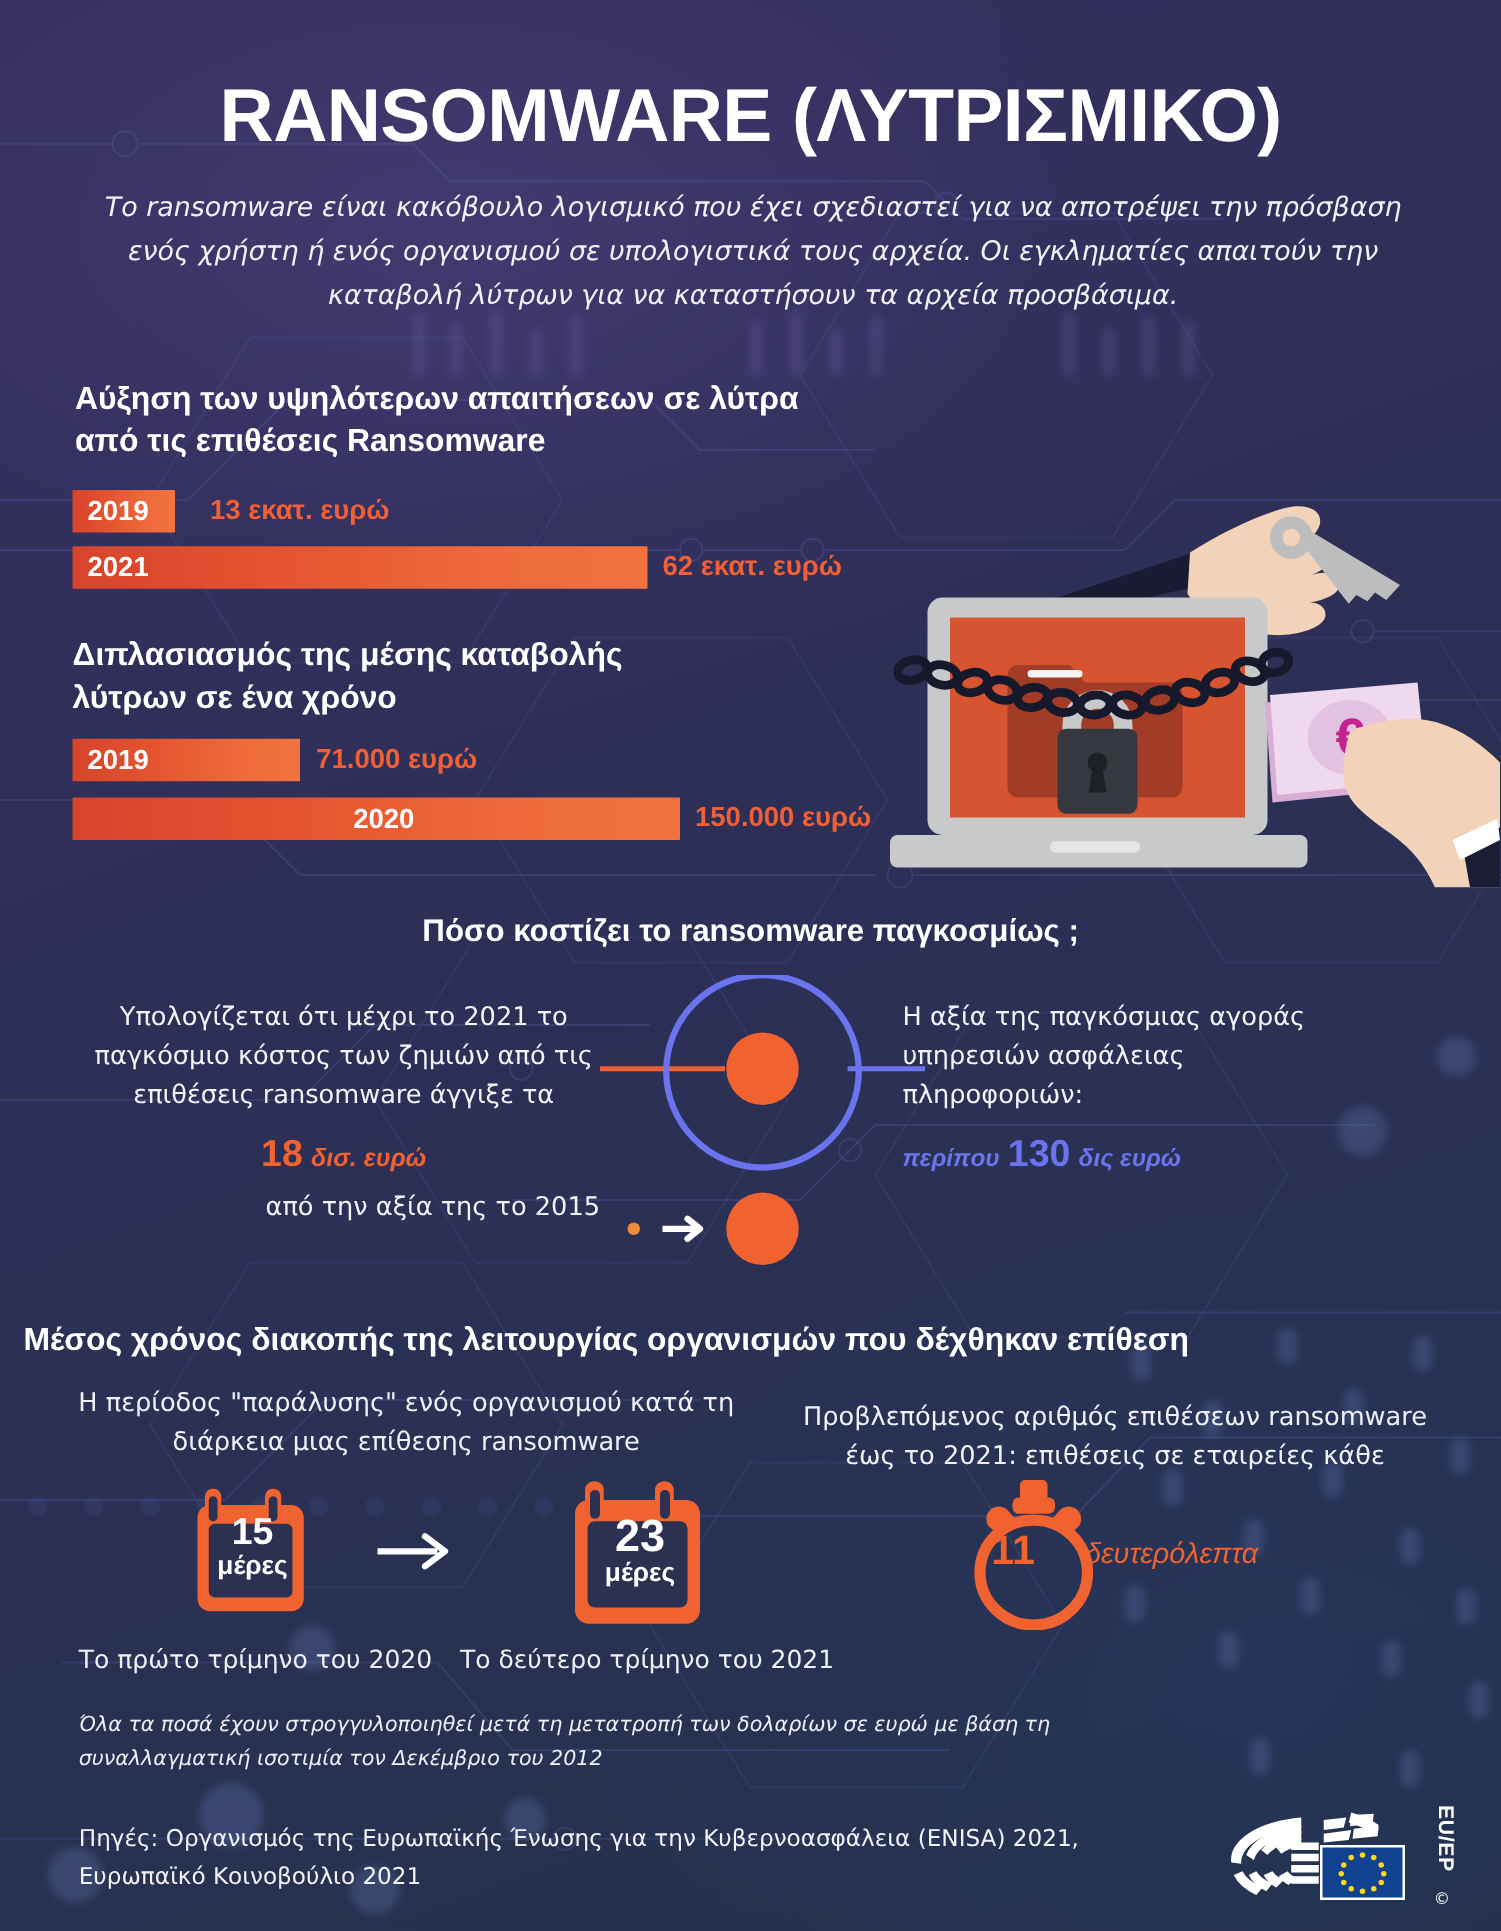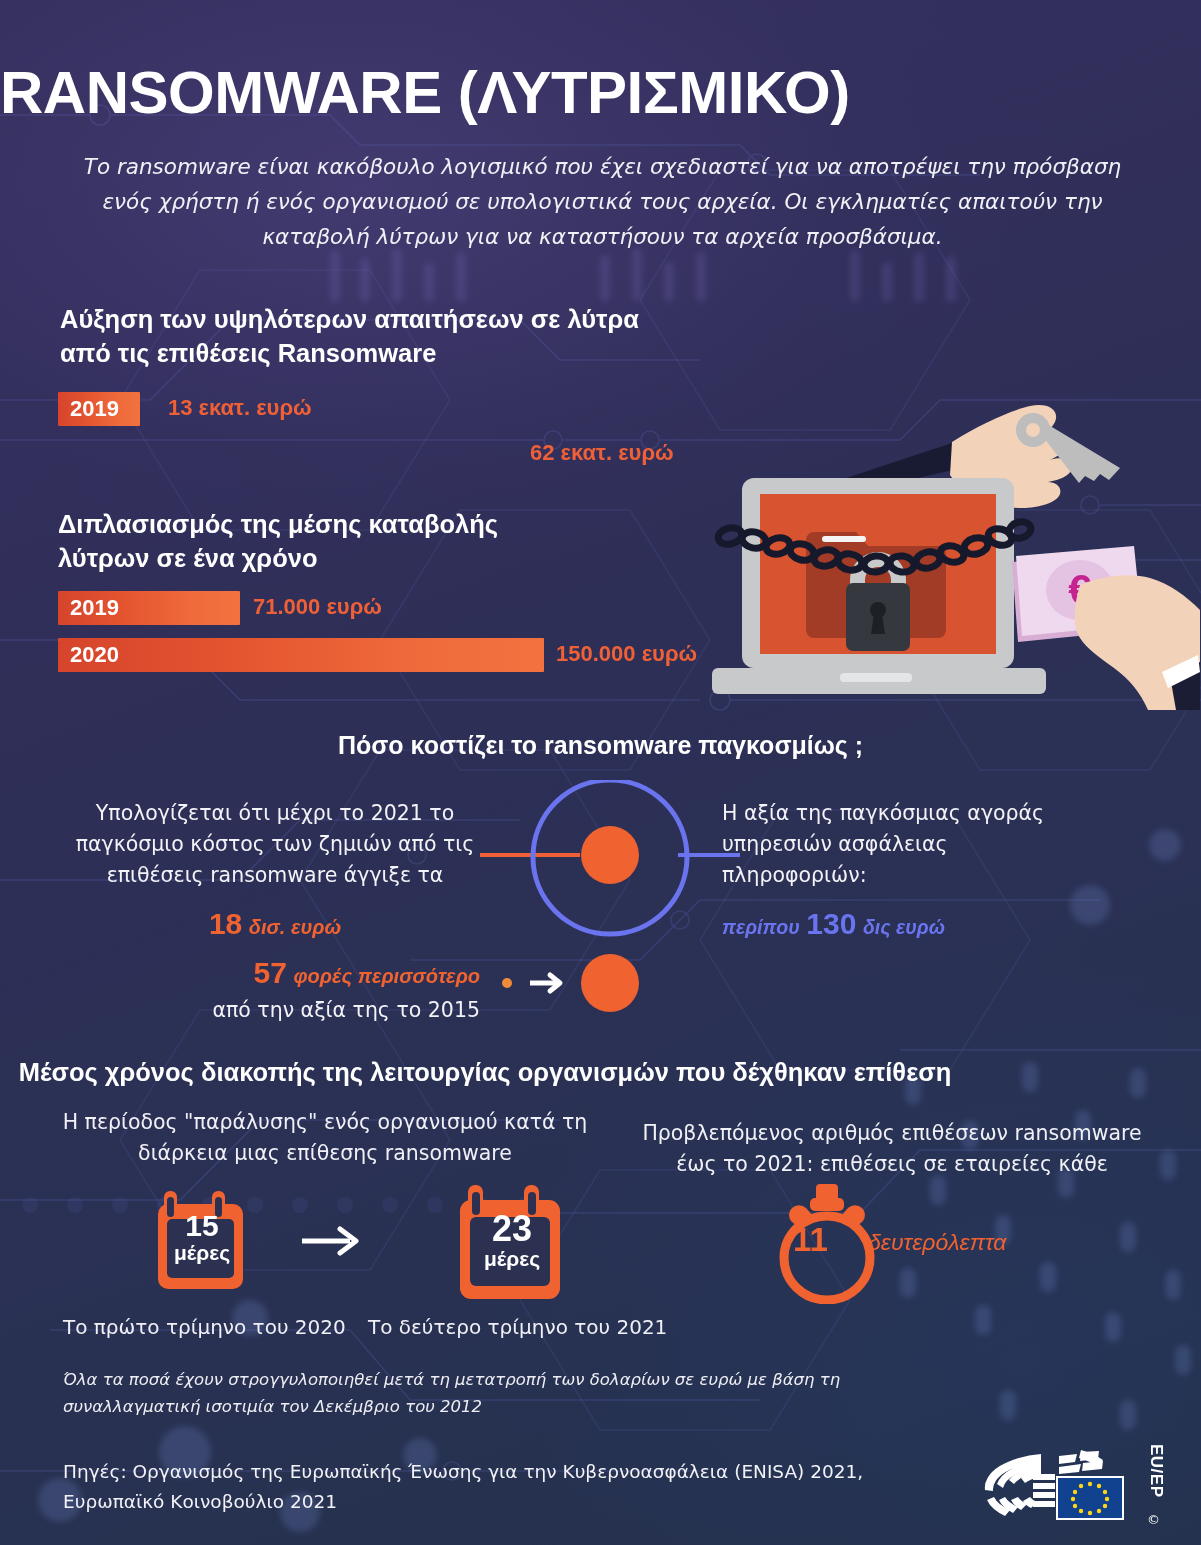--- a/index.html
+++ b/index.html
@@ -18,21 +18,21 @@
       linear-gradient(160deg, #35305e 0%, #322f5c 22%, #2d2f56 45%, #2a3154 65%, #26314f 85%, #243049 100%);
     overflow:hidden;
   }
   #circuit { position:absolute; inset:0; opacity:.55; }
   #dots { position:absolute; inset:0; opacity:.85; }
 
   .content { position:absolute; inset:0; }
 
   
   .title {
-    position:absolute; top:58px; left:0; width:1201px; 
+    position:absolute; top:58px; left:0; width:1201px; text-align:center;
     color:#ffffff; font-weight:bold; font-size:60px; letter-spacing:-0.5px;
     font-family:"Liberation Sans", sans-serif;
   }
   .intro {
     position:absolute; top:150px; left:60px; width:1085px; text-align:center;
     color:#f0f0f6; font-style:italic; font-size:21.5px; line-height:1.62;
     font-family:"DejaVu Sans", sans-serif;
   }
 
   
@@ -248,36 +248,41 @@
       <div>από τις επιθέσεις Ransomware</div>
     </div>
 
     <div class="barrow" style="top:392px;left:58px;">
       <div class="bar" style="width:82px;">
         <span class="yr">2019</span>
       </div>
     </div>
     <div class="barval" style="top:395px;left:168px;">13 εκατ. ευρώ</div>
 
+    <div class="barrow" style="top:437px;left:58px;">
+      <div class="bar" style="width:460px;">
+        <span class="yr">2021</span>
+      </div>
+    </div>
     <div class="barval" style="top:440px;left:530px;">62 εκατ. ευρώ</div>
 
     <div class="sec-head" style="position:absolute;top:508px;left:58px;width:640px;">
       <div>Διπλασιασμός της μέσης καταβολής</div>
       <div>λύτρων σε ένα χρόνο</div>
     </div>
 
     <div class="barrow" style="top:591px;left:58px;">
       <div class="bar" style="width:182px;">
         <span class="yr">2019</span>
       </div>
     </div>
     <div class="barval" style="top:594px;left:253px;">71.000 ευρώ</div>
 
     <div class="barrow" style="top:638px;left:58px;">
-      <div class="bar" style="width:486px;">
+      <div class="bar" style="width:486px;justify-content:center;">
         <span class="yr">2020</span>
       </div>
     </div>
     <div class="barval" style="top:641px;left:556px;">150.000 ευρώ</div>
 
     <svg style="position:absolute;left:700px;top:380px;width:500px;height:330px;" viewBox="0 0 500 330">
 
       <path d="M110 110 L255 62 L262 88 L130 118 Z" fill="#191b33"></path>
 
       <g>
@@ -361,24 +366,20 @@
     <div class="mid-right">
       <span>Η αξία της παγκόσμιας αγοράς υπηρεσιών ασφάλειας πληροφοριών:</span>
       <div style="margin-top:10px;">
         <span class="blue-sm">περίπου</span>
         <span class="blue-big">130</span>
         <span class="blue-sm">δις ευρώ</span>
       </div>
     </div>
 
     <div class="mid-left2">
-      <div>
-        <span class="orange-big">57</span>
-        <span class="orange-sm">φορές περισσότερο</span>
-      </div>
       <div>από την αξία της το 2015</div>
     </div>
 
     <div class="bot-head">Μέσος χρόνος διακοπής της λειτουργίας οργανισμών που δέχθηκαν επίθεση</div>
     <div class="bot-sub" style="left:60px;width:530px;">Η περίοδος "παράλυσης" ενός οργανισμού κατά τη διάρκεια μιας επίθεσης ransomware</div>
     <div class="bot-sub" style="left:632px;width:520px;margin-top:11px;">Προβλεπόμενος αριθμός επιθέσεων ransomware έως το 2021: επιθέσεις σε εταιρείες κάθε</div>
 
     <svg style="position:absolute;left:156px;top:1186px;width:92px;height:106px;" viewBox="0 0 92 106">
       <rect x="8" y="5" width="13" height="30" rx="6" fill="#f0622f"></rect>
       <rect x="56" y="5" width="13" height="30" rx="6" fill="#f0622f"></rect>

